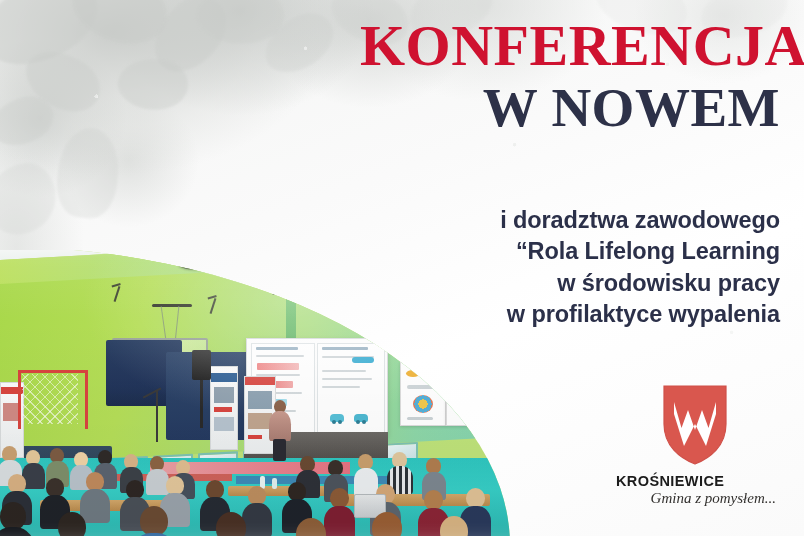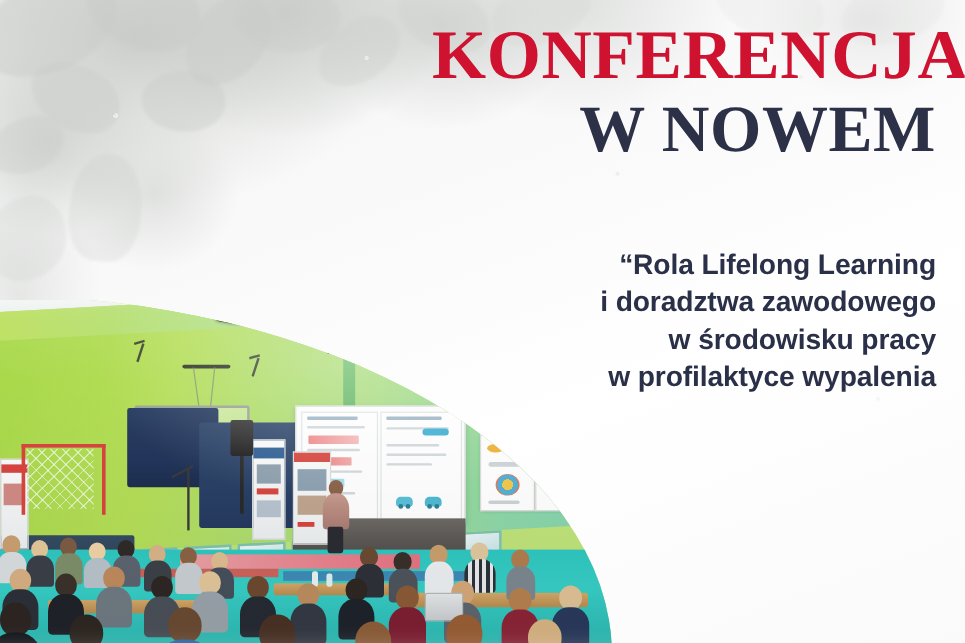--- a/index.html
+++ b/index.html
@@ -620,20 +620,29 @@
       <div class="photo-edge"></div>
     </div>
   </div>
 
   <div class="headline">
     <span class="l1">KONFERENCJA</span>
     <span class="l2">W NOWEM</span>
   </div>
 
   <div class="quote">
+    <span>i doradztwa zawodowego</span>
     <span>“Rola Lifelong Learning</span>
-    <span>i doradztwa zawodowego</span>
     <span>w środowisku pracy</span>
     <span>w profilaktyce wypalenia</span>
   </div>
 
+  <div class="crest-block">
+    <svg class="crest-shield" width="66" height="82" viewBox="0 0 66 82" aria-hidden="true">
+      <path d="M2 2 H64 V40 C64 62 48 74 33 80 C18 74 2 62 2 40 Z" fill="#d9574e" stroke="#cf5049" stroke-width="1.2"></path>
+      <path d="M12 18 L19.5 44 L26 26 L33 46 L40 26 L46.5 44 L54 18
+               L54 30 L44 62 L33 40 L22 62 L12 30 Z" fill="#ffffff"></path>
+    </svg>
+    <div class="crest-name">KROŚNIEWICE</div>
+    <div class="crest-tag">Gmina z pomysłem...</div>
+  </div>
 
 </div>
 
 </body></html>

